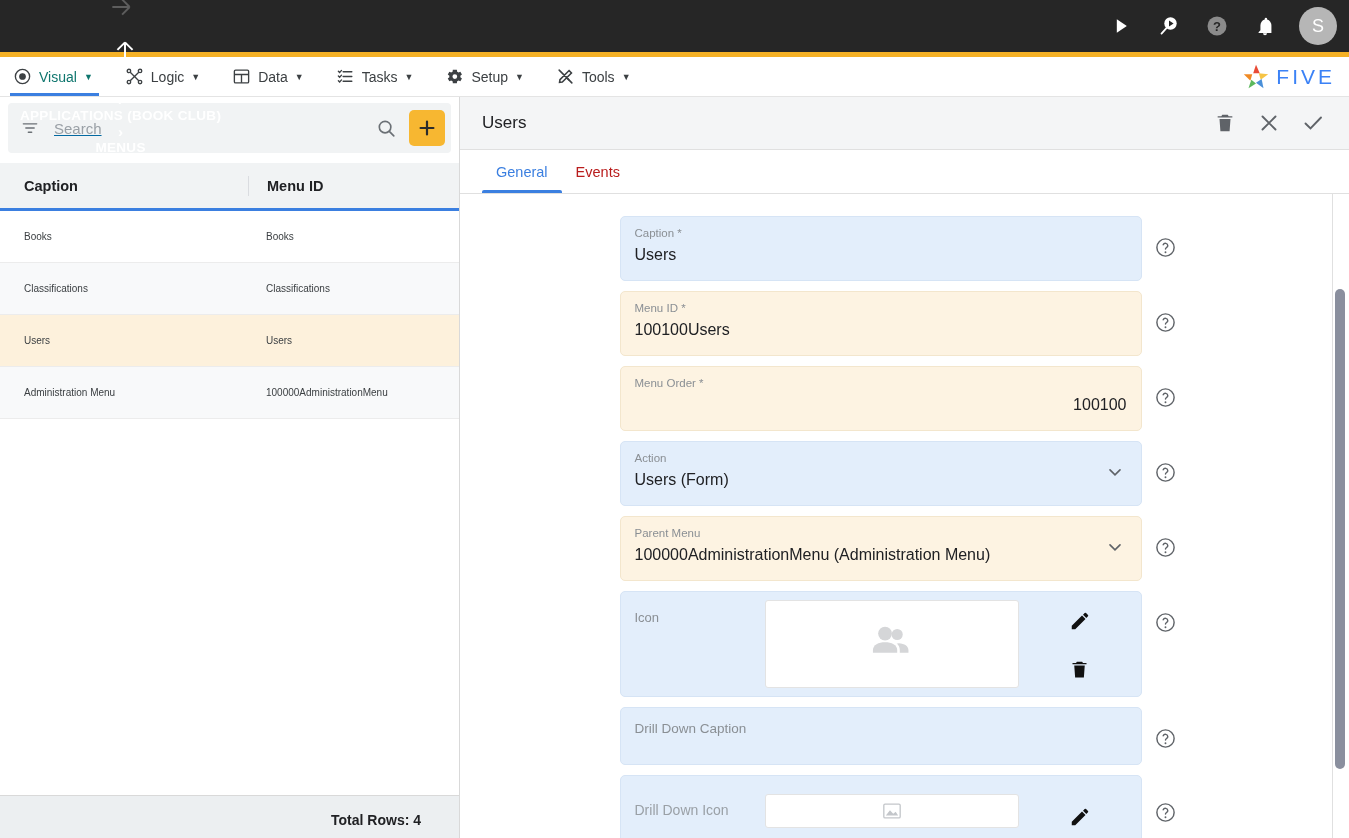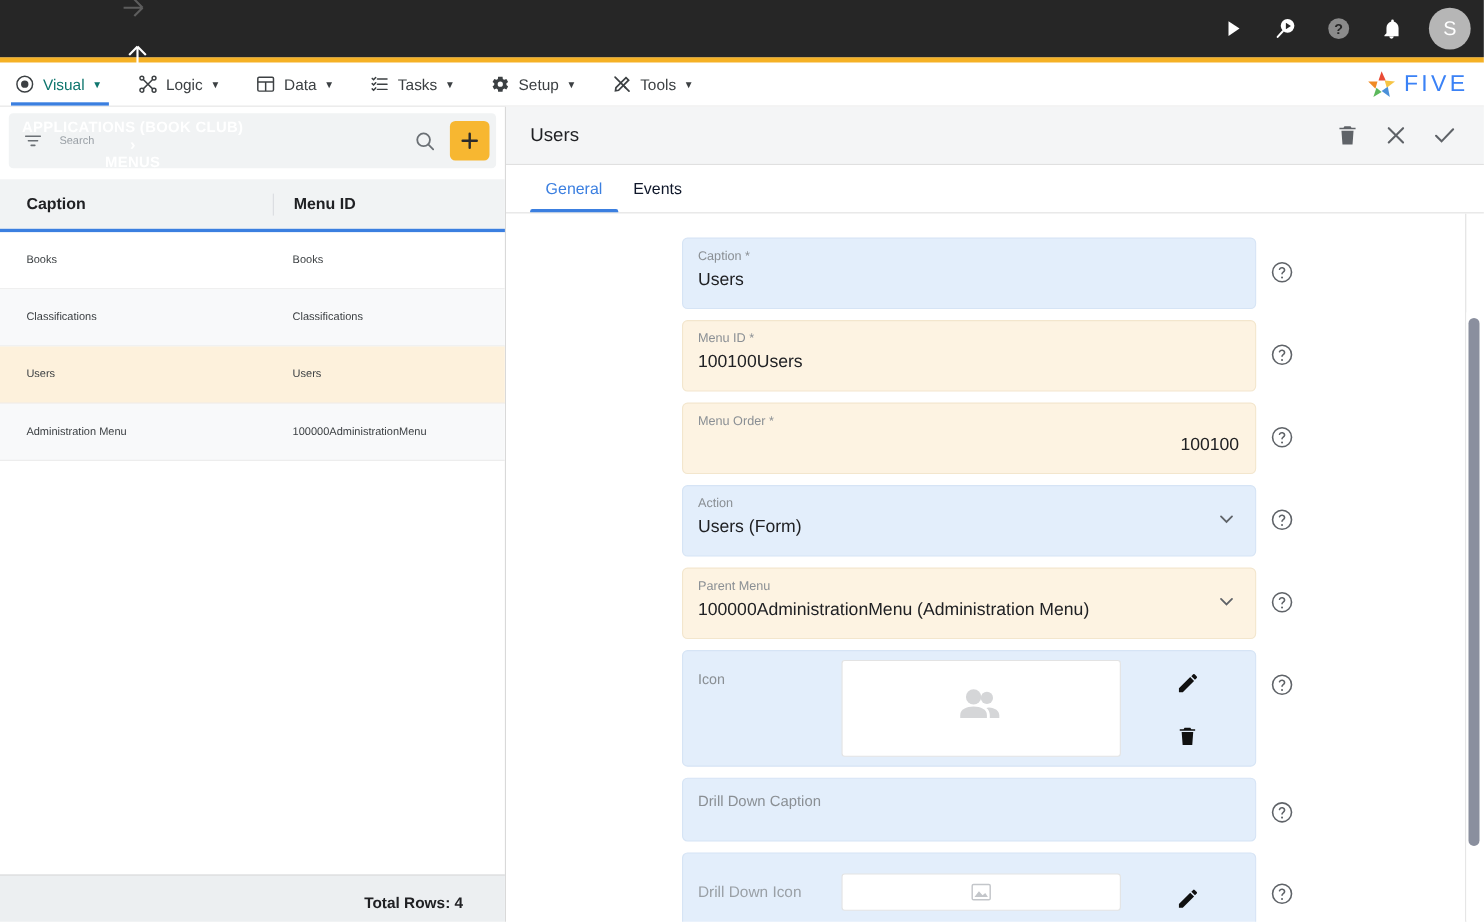--- a/index.html
+++ b/index.html
@@ -81,22 +81,23 @@
     display: flex; flex-direction: column;
     background: #ffffff;
   }
   .searchbar {
     height: 50px; margin: 6px 8px 0 8px;
     background: #f1f3f4; border-radius: 4px;
     display: flex; align-items: center; padding: 0 6px 0 12px;
   }
   .search-input {
     flex: 1; border: none; background: transparent; outline: none;
-    font-size: 10px; color: #0369a1; padding-left: 14px;
+    font-size: 15px; color: #0369a1; padding-left: 14px;
     font-family: "Liberation Sans", sans-serif;
+    text-decoration: underline;
   }
   .search-input::placeholder { color: #9aa0a6; }
   .add-btn {
     width: 36px; height: 36px; background: #F7B731; border-radius: 5px;
     display: flex; align-items: center; justify-content: center;
     color: #2b2b2b; font-size: 24px; cursor: pointer; margin-left: 6px;
   }
   .tbl-head {
     height: 48px; background: #f1f3f4; margin-top: 10px;
     border-bottom: 3px solid #3b7fe0;
@@ -131,21 +132,21 @@
   .hd-icon {
     width: 44px; height: 44px; display: flex; align-items: center;
     justify-content: center; color: #5f6368; cursor: pointer;
   }
   .tabs {
     height: 44px; display: flex; align-items: stretch;
     border-bottom: 1px solid #e0e0e0; padding-left: 22px;
   }
   .tab {
     display: flex; align-items: center; padding: 0 14px;
-    font-size: 14.5px; color: #0f172a; cursor: pointer; position: relative;
+    font-size: 14.5px; color: #b91c1c; cursor: pointer; position: relative;
   }
   .tab.active { color: #3b7fe0; }
   .tab.active::after {
     content: ""; position: absolute; left: 0; right: 0; bottom: 0;
     height: 3px; background: #3b7fe0; border-radius: 2px 2px 0 0;
   }
   .form-scroll {
     flex: 1; overflow: hidden; padding-top: 22px;
     position: relative;
   }

